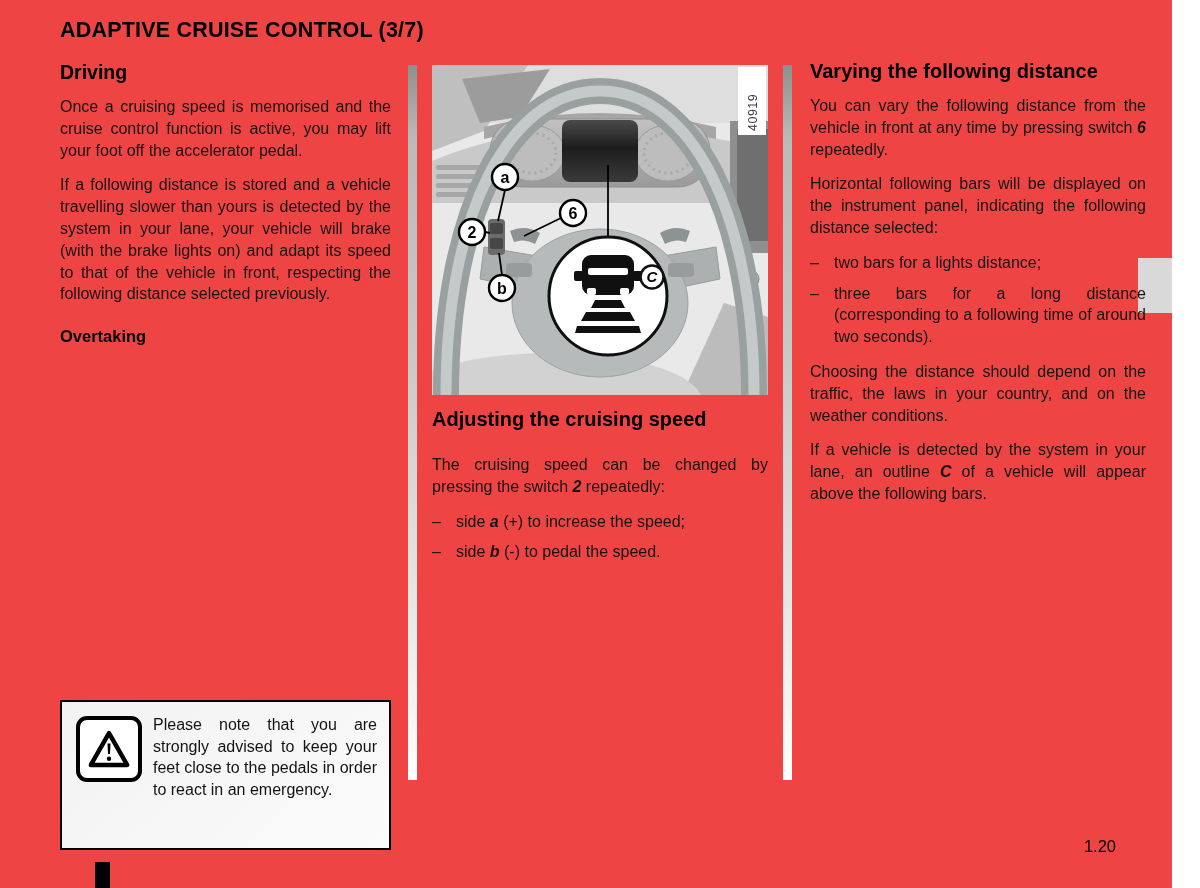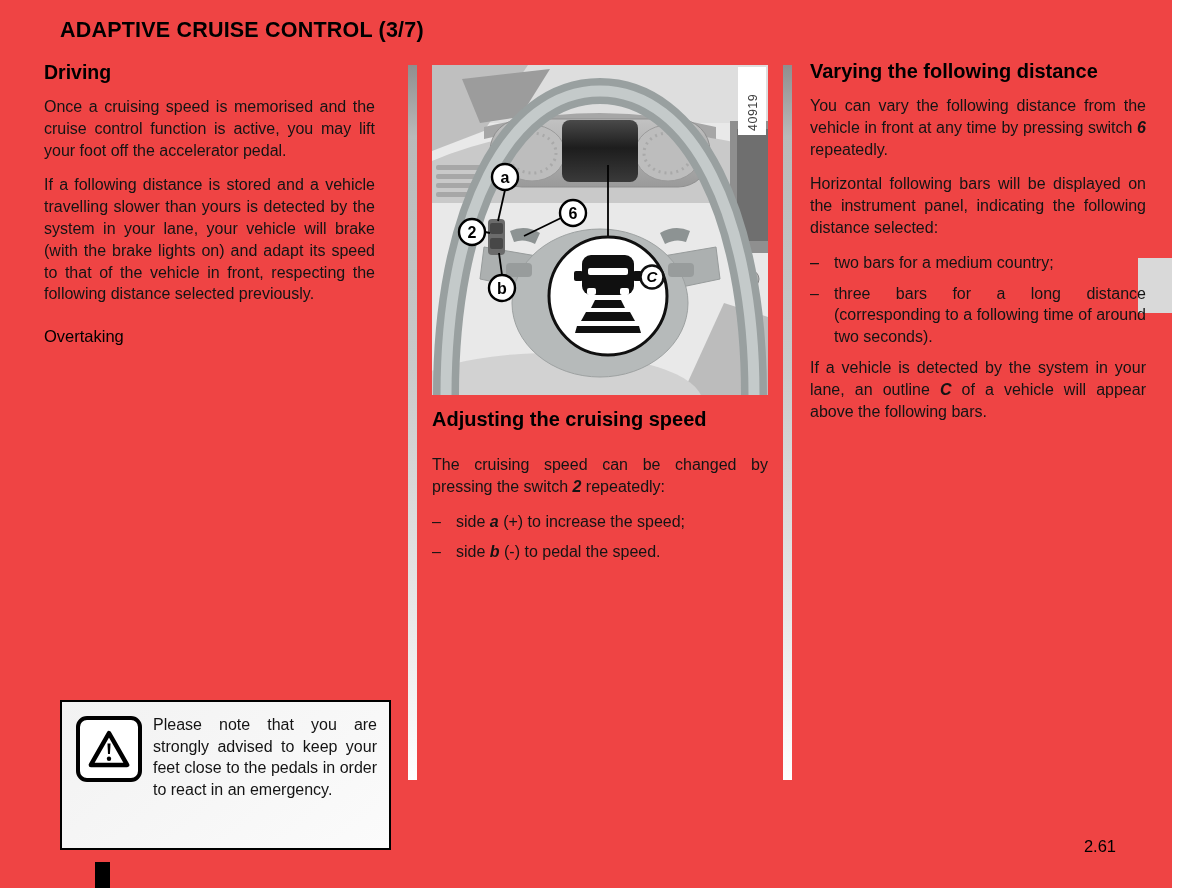--- a/index.html
+++ b/index.html
@@ -4,33 +4,33 @@
 <style>
   html,body { margin:0; padding:0; background:#fff; }
   .page {
     position:relative; width:1172px; height:888px; background:#ef4444;
     font-family:"Liberation Sans", sans-serif; color:#141414; overflow:hidden;
   }
   .title {
     position:absolute; left:60px; top:18px;
     font-size:21.5px; font-weight:bold; letter-spacing:.2px; color:#000;
   }
-  .col-left  { position:absolute; left:44px;  top:60px; width:331px; }
+  .col-left  { position:absolute; left:60px;  top:60px; width:331px; }
   .col-mid   { position:absolute; left:432px; top:65px; width:336px; }
   .col-right { position:absolute; left:810px; top:58px; width:336px; }
   .divider {
     position:absolute; top:65px; width:9px; height:715px;
     background:linear-gradient(#8f8f8f, #b9b9b9 10%, #c9c9c9 42%, #e9e9e9 78%, #ffffff 100%);
   }
   .divider.d1 { left:408px; }
   .divider.d2 { left:783px; }
   .side-tab { position:absolute; right:0; top:258px; width:34px; height:55px; background:#d9d9d9; }
 
   h2.section { font-size:19.5px; line-height:25px; font-weight:bold; margin:0 0 11px; color:#000; }
-  h3.sub     { font-size:16.5px; font-weight:normal; margin:22px 0 11px; color:#000; }
+  h3.sub     { font-size:16.5px; font-weight:bold; margin:22px 0 11px; color:#000; }
   p.body     { font-size:16px; line-height:21.8px; text-align:justify; margin:0 0 13px; }
   .ditem {
     position:relative; padding-left:24px; text-align:justify;
     font-size:16px; line-height:21.8px; margin:0 0 9px;
   }
   .ditem .dash { position:absolute; left:0; }
   .var { font-weight:bold; font-style:italic; }
   .caption { font-size:20px; font-weight:bold; margin:13px 0 23px; color:#000; }
 
   .figure-wrap { width:336px; height:330px; }
@@ -169,31 +169,32 @@
     <p class="body"><span>The cruising speed can be changed by pressing the switch </span><span class="var">2</span><span> repeatedly:</span></p>
     <div class="ditem"><span class="dash">–</span><span>side </span><span class="var">a</span><span> (+) to increase the speed;</span></div>
     <div class="ditem"><span class="dash">–</span><span>side </span><span class="var">b</span><span> (-) to pedal the speed.</span></div>
   </div>
 
   <div class="col-right">
     <h2 class="section" style="font-size:20px; line-height:26px;">Varying the following distance</h2>
     <p class="body"><span>You can vary the following distance from the vehicle in front at any time by pressing switch </span><span class="var">6</span><span> repeatedly.</span></p>
     <p class="body">Horizontal following bars will be displayed on the instrument panel, indicating the following distance selected:</p>
     <div class="ditem"><span class="dash">–</span></div>
-    <div class="ditem"><span class="dash">–</span><span>two bars for a medium country;</span></div>
+    <div class="ditem"><span class="dash">–</span><span>two bars for a lights distance;</span></div>
     <div class="ditem"><span class="dash">–</span><span>three bars for a long distance (corresponding to a following time of around two seconds).</span></div>
+    <p class="body" style="margin-top:13px;">Choosing the distance should depend on the traffic, the laws in your country, and on the weather conditions.</p>
     <p class="body"><span>If a vehicle is detected by the system in your lane, an outline </span><span class="var">C</span><span> of a vehicle will appear above the following bars.</span></p>
   </div>
 
   <div class="warning">
     <div class="warn-icon">
       <svg viewBox="0 0 40 40" width="44" height="44">
         <path d="M20 5.5 L36.5 34.5 H3.5 Z" fill="#fff" stroke="#000" stroke-width="4" stroke-linejoin="round"></path>
         <path d="M18.6 15 h2.8 l-0.5 9.6 h-1.8 Z" fill="#000"></path>
         <circle cx="20" cy="28.8" r="2" fill="#000"></circle>
       </svg>
     </div>
     <div class="warn-text">Please note that you are strongly advised to keep your feet close to the pedals in order to react in an emergency.</div>
   </div>
 
-  <div class="pagenum">2.61</div>
+  <div class="pagenum">1.20</div>
   <div class="print-mark"></div>
 </div>
 
 </body></html>

